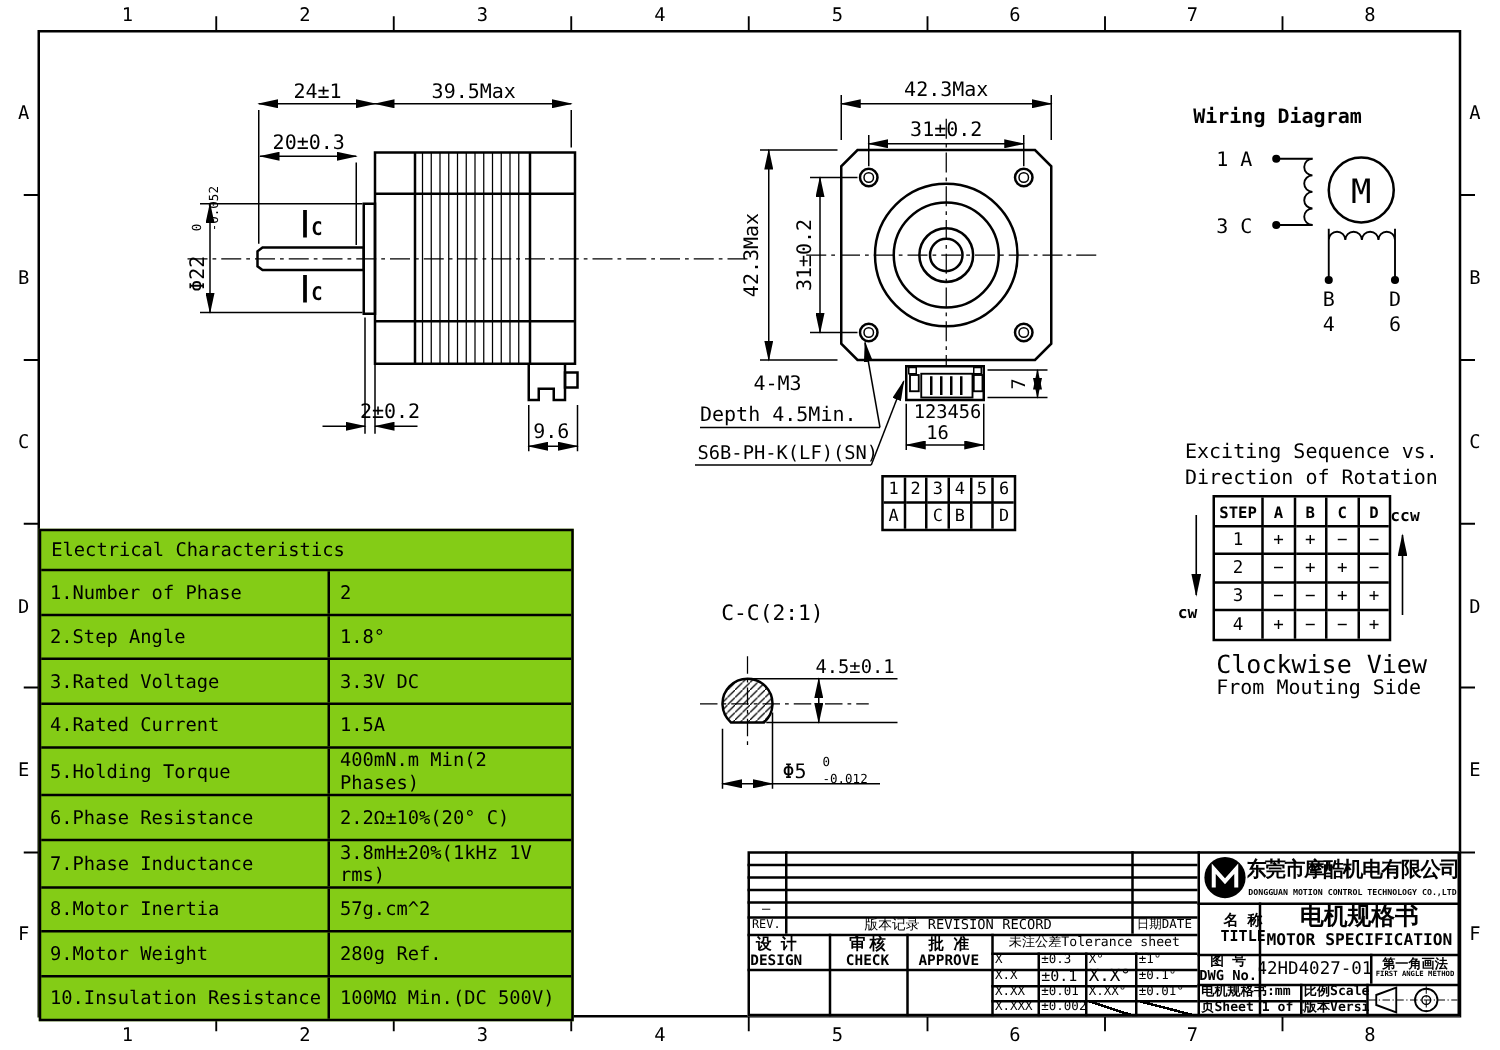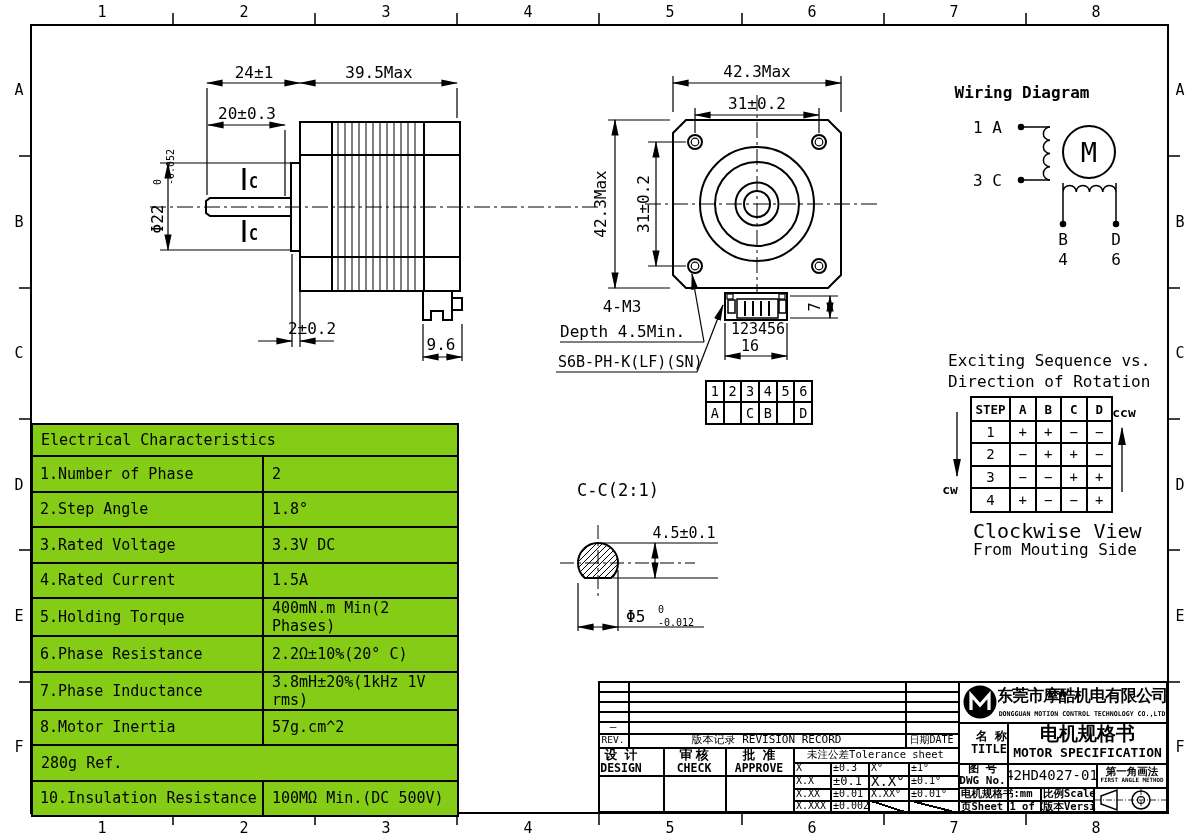--- a/index.html
+++ b/index.html
@@ -268,20 +268,21 @@
       </div>
   <div class="erow">
         <div class="elabel">7.Phase Inductance</div>
         <div class="evalue">3.8mH±20%(1kHz 1V rms)</div>
       </div>
   <div class="erow">
         <div class="elabel">8.Motor Inertia</div>
         <div class="evalue">57g.cm^2</div>
       </div>
   <div class="erow">
+        <div class="elabel">9.Motor Weight</div>
         <div class="evalue">280g Ref.</div>
       </div>
   <div class="erow">
         <div class="elabel">10.Insulation Resistance</div>
         <div class="evalue">100MΩ Min.(DC 500V)</div>
       </div>
 </div>
 
 <div class="txt" style="left:948px;top:351px;font-size:16px;">Exciting Sequence vs.</div>
 <div class="txt" style="left:948px;top:372px;font-size:16px;">Direction of Rotation</div>
@@ -413,21 +414,21 @@
 
   <div class="abs" style="left:364px;top:3px;width:36px;height:36px;">
     <svg width="36" height="36" viewBox="0 0 36 36">
       <circle cx="18" cy="18" r="16.5" fill="#000"></circle>
       <path d="M9,26 V11 L18,21 L27,11 V26" stroke="#fff" stroke-width="3.2" fill="none"></path>
     </svg>
   </div>
   <div class="tc b" style="left:400px;top:3px;width:168px;height:24px;font-size:16.5px;letter-spacing:-1px;">东莞市摩酷机电有限公司</div>
   <div class="tc b" style="left:400px;top:27px;width:168px;height:12px;font-size:6.6px;">DONGGUAN MOTION CONTROL TECHNOLOGY CO.,LTD</div>
 
-  <div class="tc b" style="left:360px;top:41px;width:49px;height:41px;flex-direction:column;align-items:flex-end;">
+  <div class="tc b" style="left:372px;top:41px;width:49px;height:41px;flex-direction:column;">
     <span style="font-size:12px;">名 称</span>
     <span style="font-size:12px;">TITLE</span>
   </div>
   <div class="tc b" style="left:409px;top:42px;width:161px;height:22px;font-size:19px;">电机规格书</div>
   <div class="tc b" style="left:409px;top:63px;width:161px;height:17px;font-size:13px;">MOTOR SPECIFICATION</div>
 
   <div class="tc b" style="left:360px;top:82px;width:49px;height:24px;flex-direction:column;">
     <span style="font-size:11px;">图 号</span>
     <span style="font-size:11px;">DWG No.</span>
   </div>

